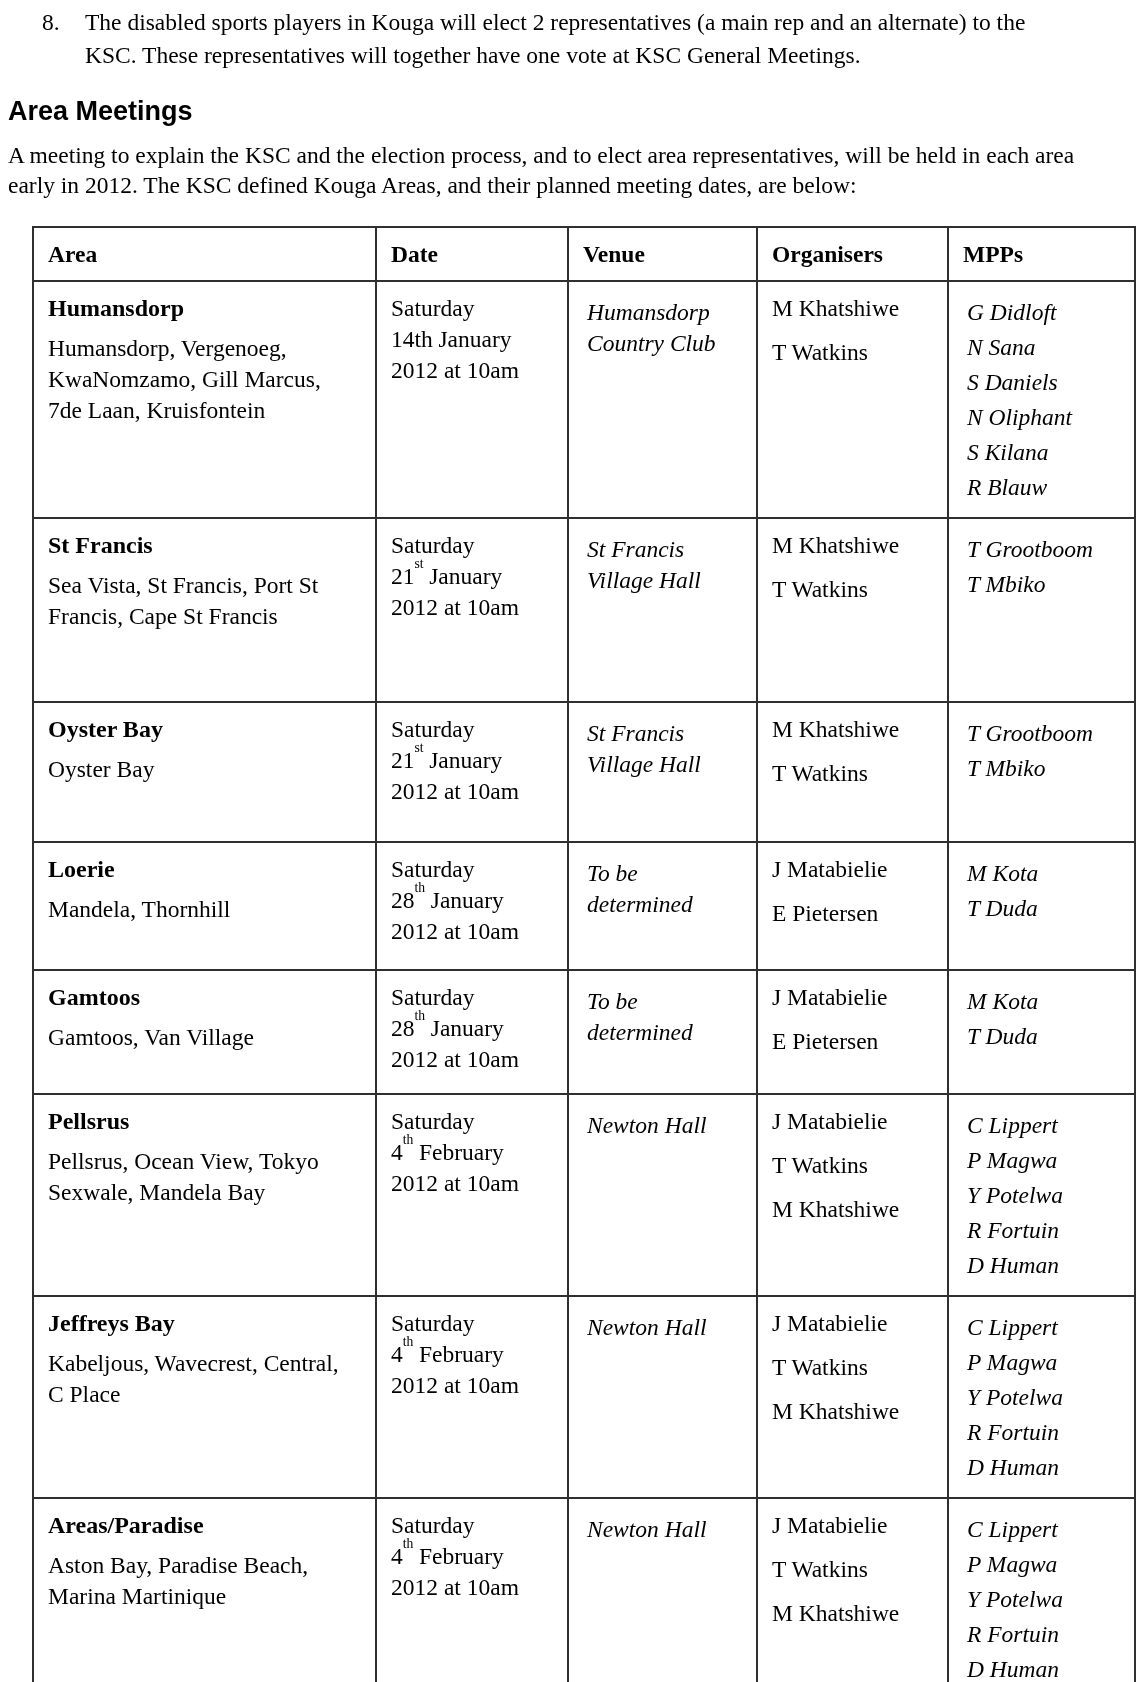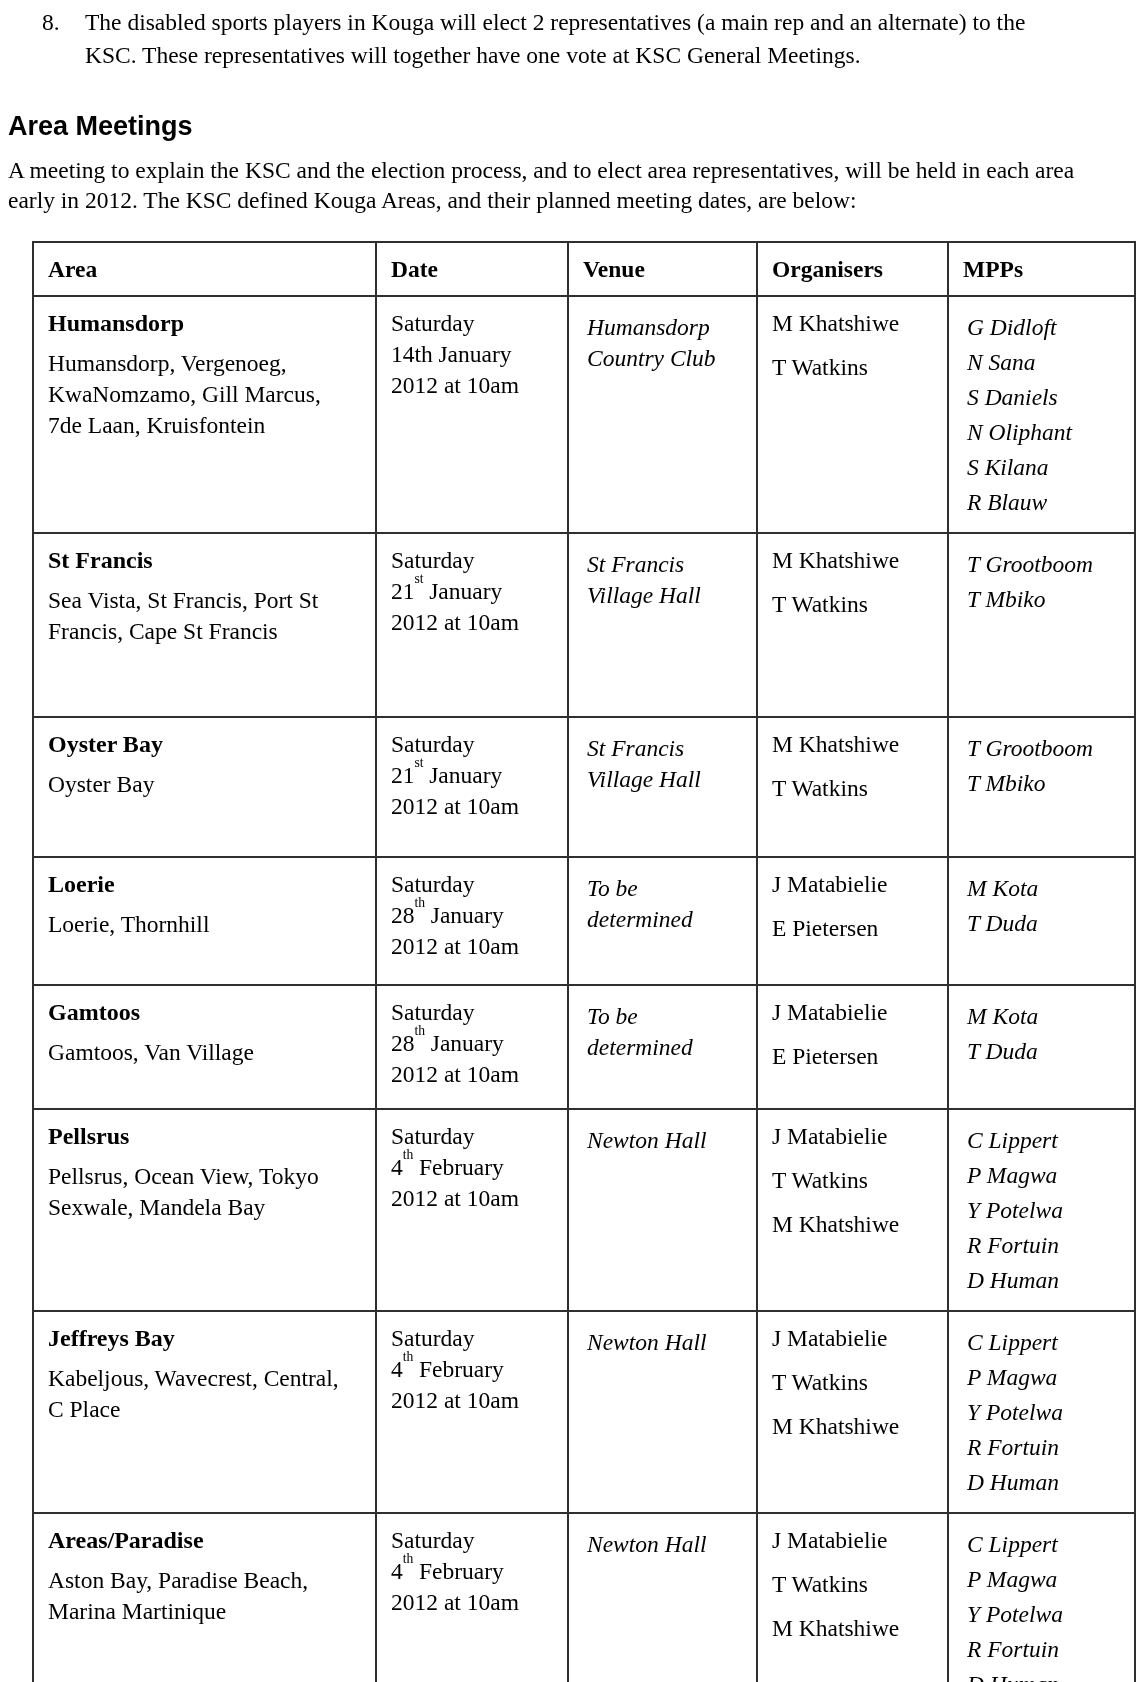--- a/index.html
+++ b/index.html
@@ -24,21 +24,21 @@
   }
   .item-text{
     width:975px;
   }
   
   .section-heading{
     font-family:"Liberation Sans", sans-serif;
     font-weight:bold;
     font-size:27px;
     line-height:30px;
-    margin-top:39px;
+    margin-top:24px;
   }
   
   .intro-paragraph{
     margin-top:14px;
     font-size:23.5px;
     line-height:30px;
     width:1100px;
   }
   
   table.meetings{
@@ -200,21 +200,21 @@
       </td>
       <td>
         <div class="mpp-name">T Grootboom</div>
         <div class="mpp-name">T Mbiko</div>
       </td>
     </tr>
 
     <tr class="r3">
       <td class="c-area">
         <div class="area-name">Loerie</div>
-        <div class="area-places">Loerie, Thornhill</div>
+        <div class="area-places">Mandela, Thornhill</div>
       </td>
       <td>
         <div class="date-line">Saturday</div>
         <div class="date-line"><span>28</span><sup>th</sup><span class="date-month">January</span></div>
         <div class="date-line">2012 at 10am</div>
       </td>
       <td>
           <div class="venue-text">To be determined</div>
         </td>
       <td>

